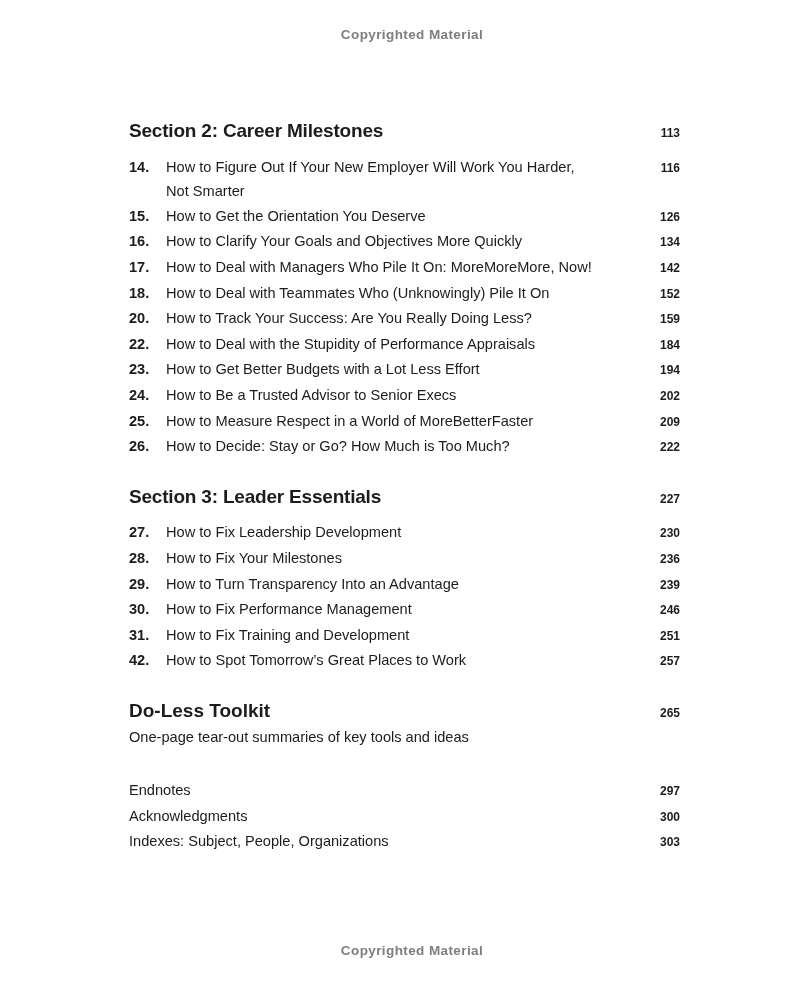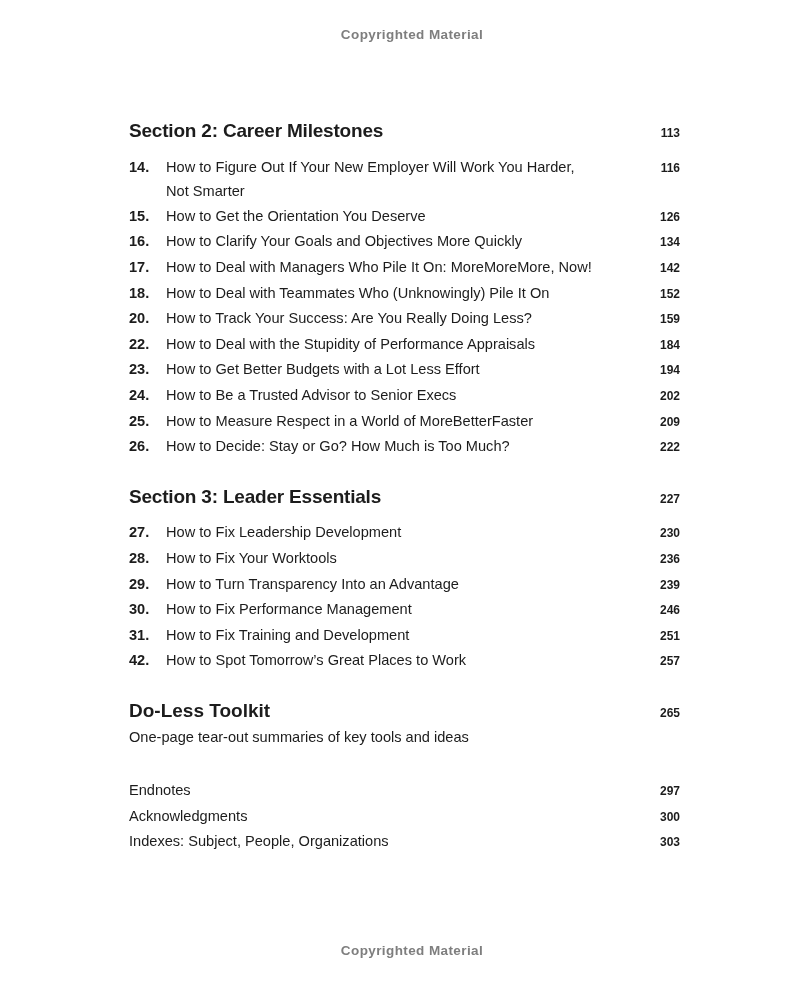--- a/index.html
+++ b/index.html
@@ -157,21 +157,21 @@
         <span class="pg">227</span>
       </div>
       <div class="chapters">
         <div class="row">
           <span class="num">27.</span>
           <span class="title">How to Fix Leadership Development</span>
           <span class="pg">230</span>
         </div>
         <div class="row">
           <span class="num">28.</span>
-          <span class="title">How to Fix Your Worktools</span>
+          <span class="title">How to Fix Your Milestones</span>
           <span class="pg">236</span>
         </div>
         <div class="row">
           <span class="num">29.</span>
           <span class="title">How to Turn Transparency Into an Advantage</span>
           <span class="pg">239</span>
         </div>
         <div class="row">
           <span class="num">30.</span>
           <span class="title">How to Fix Performance Management</span>

